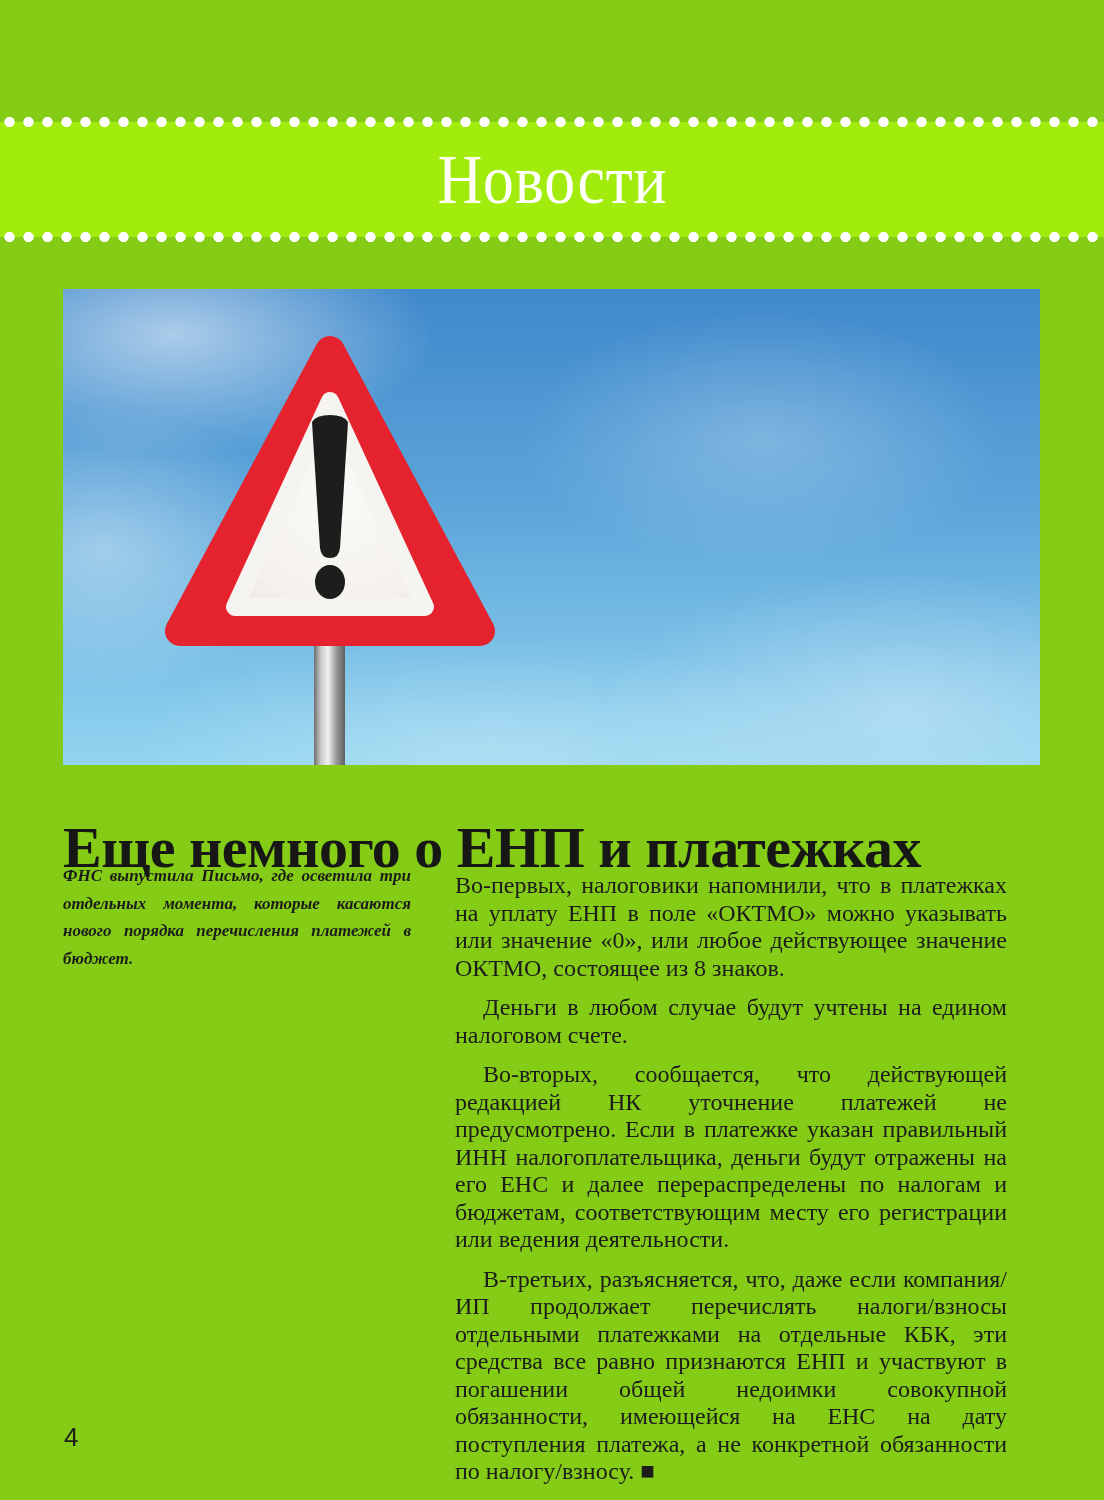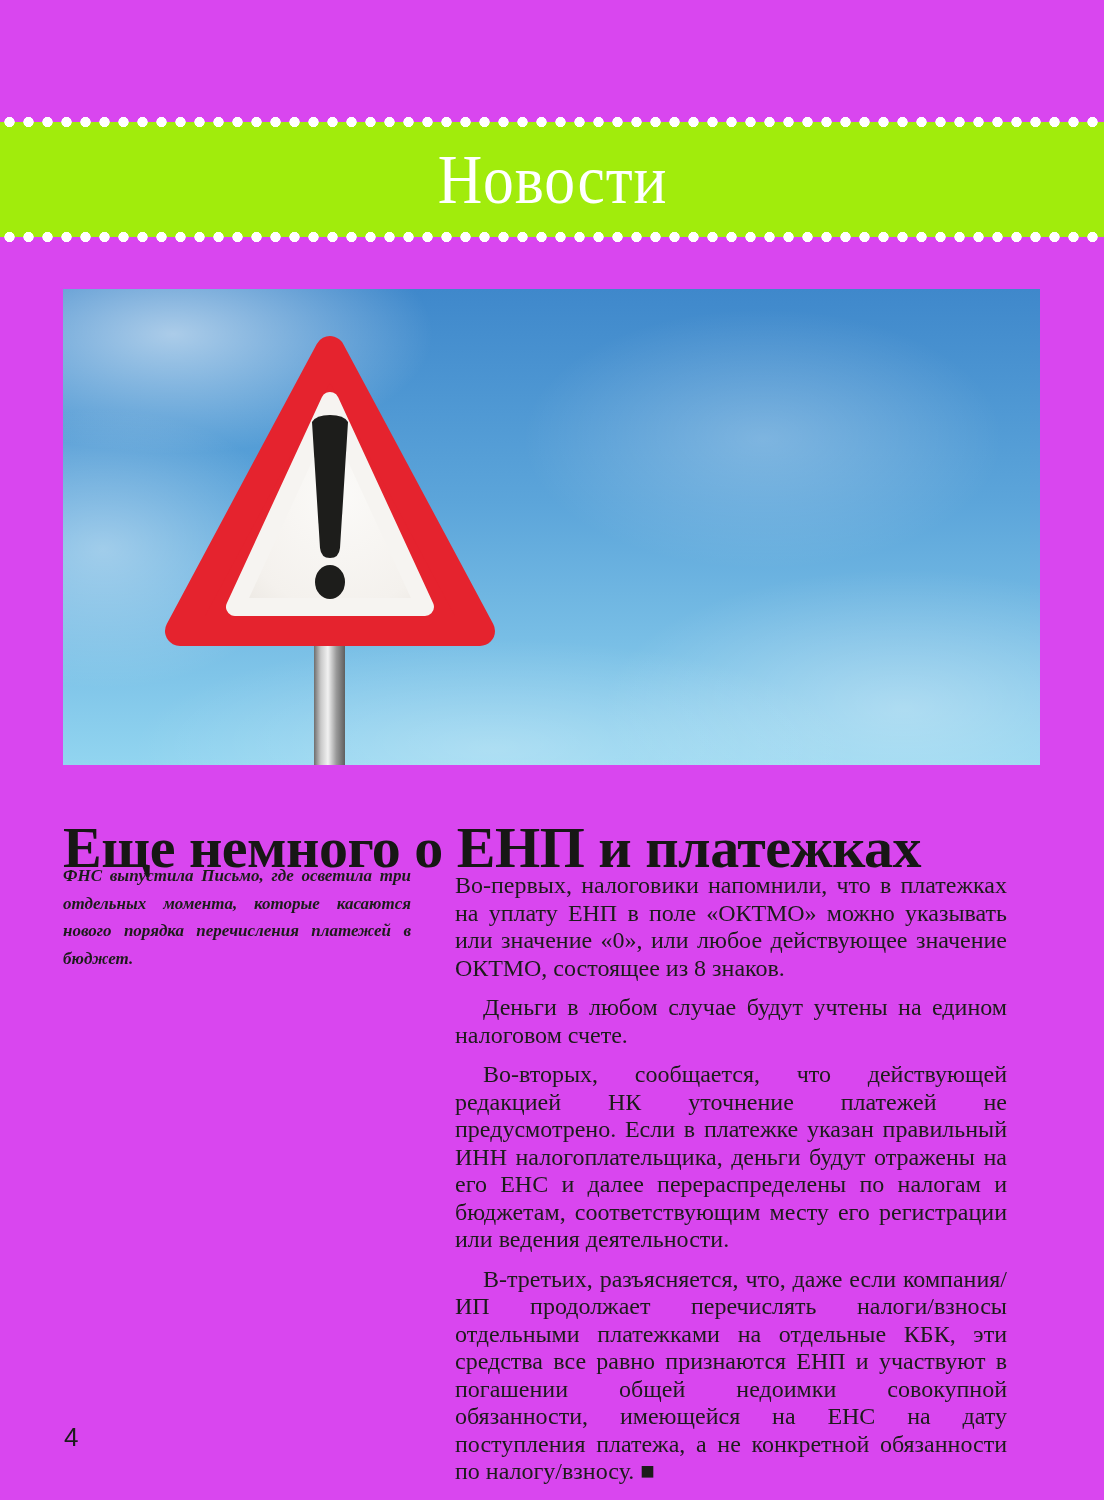--- a/index.html
+++ b/index.html
@@ -1,16 +1,16 @@
 <!DOCTYPE html>
 <html lang="ru"><head>
 <meta charset="utf-8">
 <style>
   html,body{margin:0;padding:0;background:#fff;}
-  .page{position:relative;width:1104px;height:1500px;background:#d946ef;overflow:hidden;
+  .page{position:relative;width:1104px;height:1500px;background:#84cc16;overflow:hidden;
         font-family:"Liberation Serif", serif;}
 
   
   .band{position:absolute;top:122px;left:0;width:1104px;height:115px;background:#A1EC0C;
         display:flex;align-items:center;justify-content:center;}
   .band::before,.band::after{content:"";position:absolute;left:0;right:0;height:12px;
         background-image:radial-gradient(circle 5.4px at 9.5px 6px, #fff 4.9px, rgba(255,255,255,0) 5.4px);
         background-size:19px 12px;background-repeat:repeat-x;}
   .band::before{top:-6px;}
   .band::after{bottom:-6px;}

